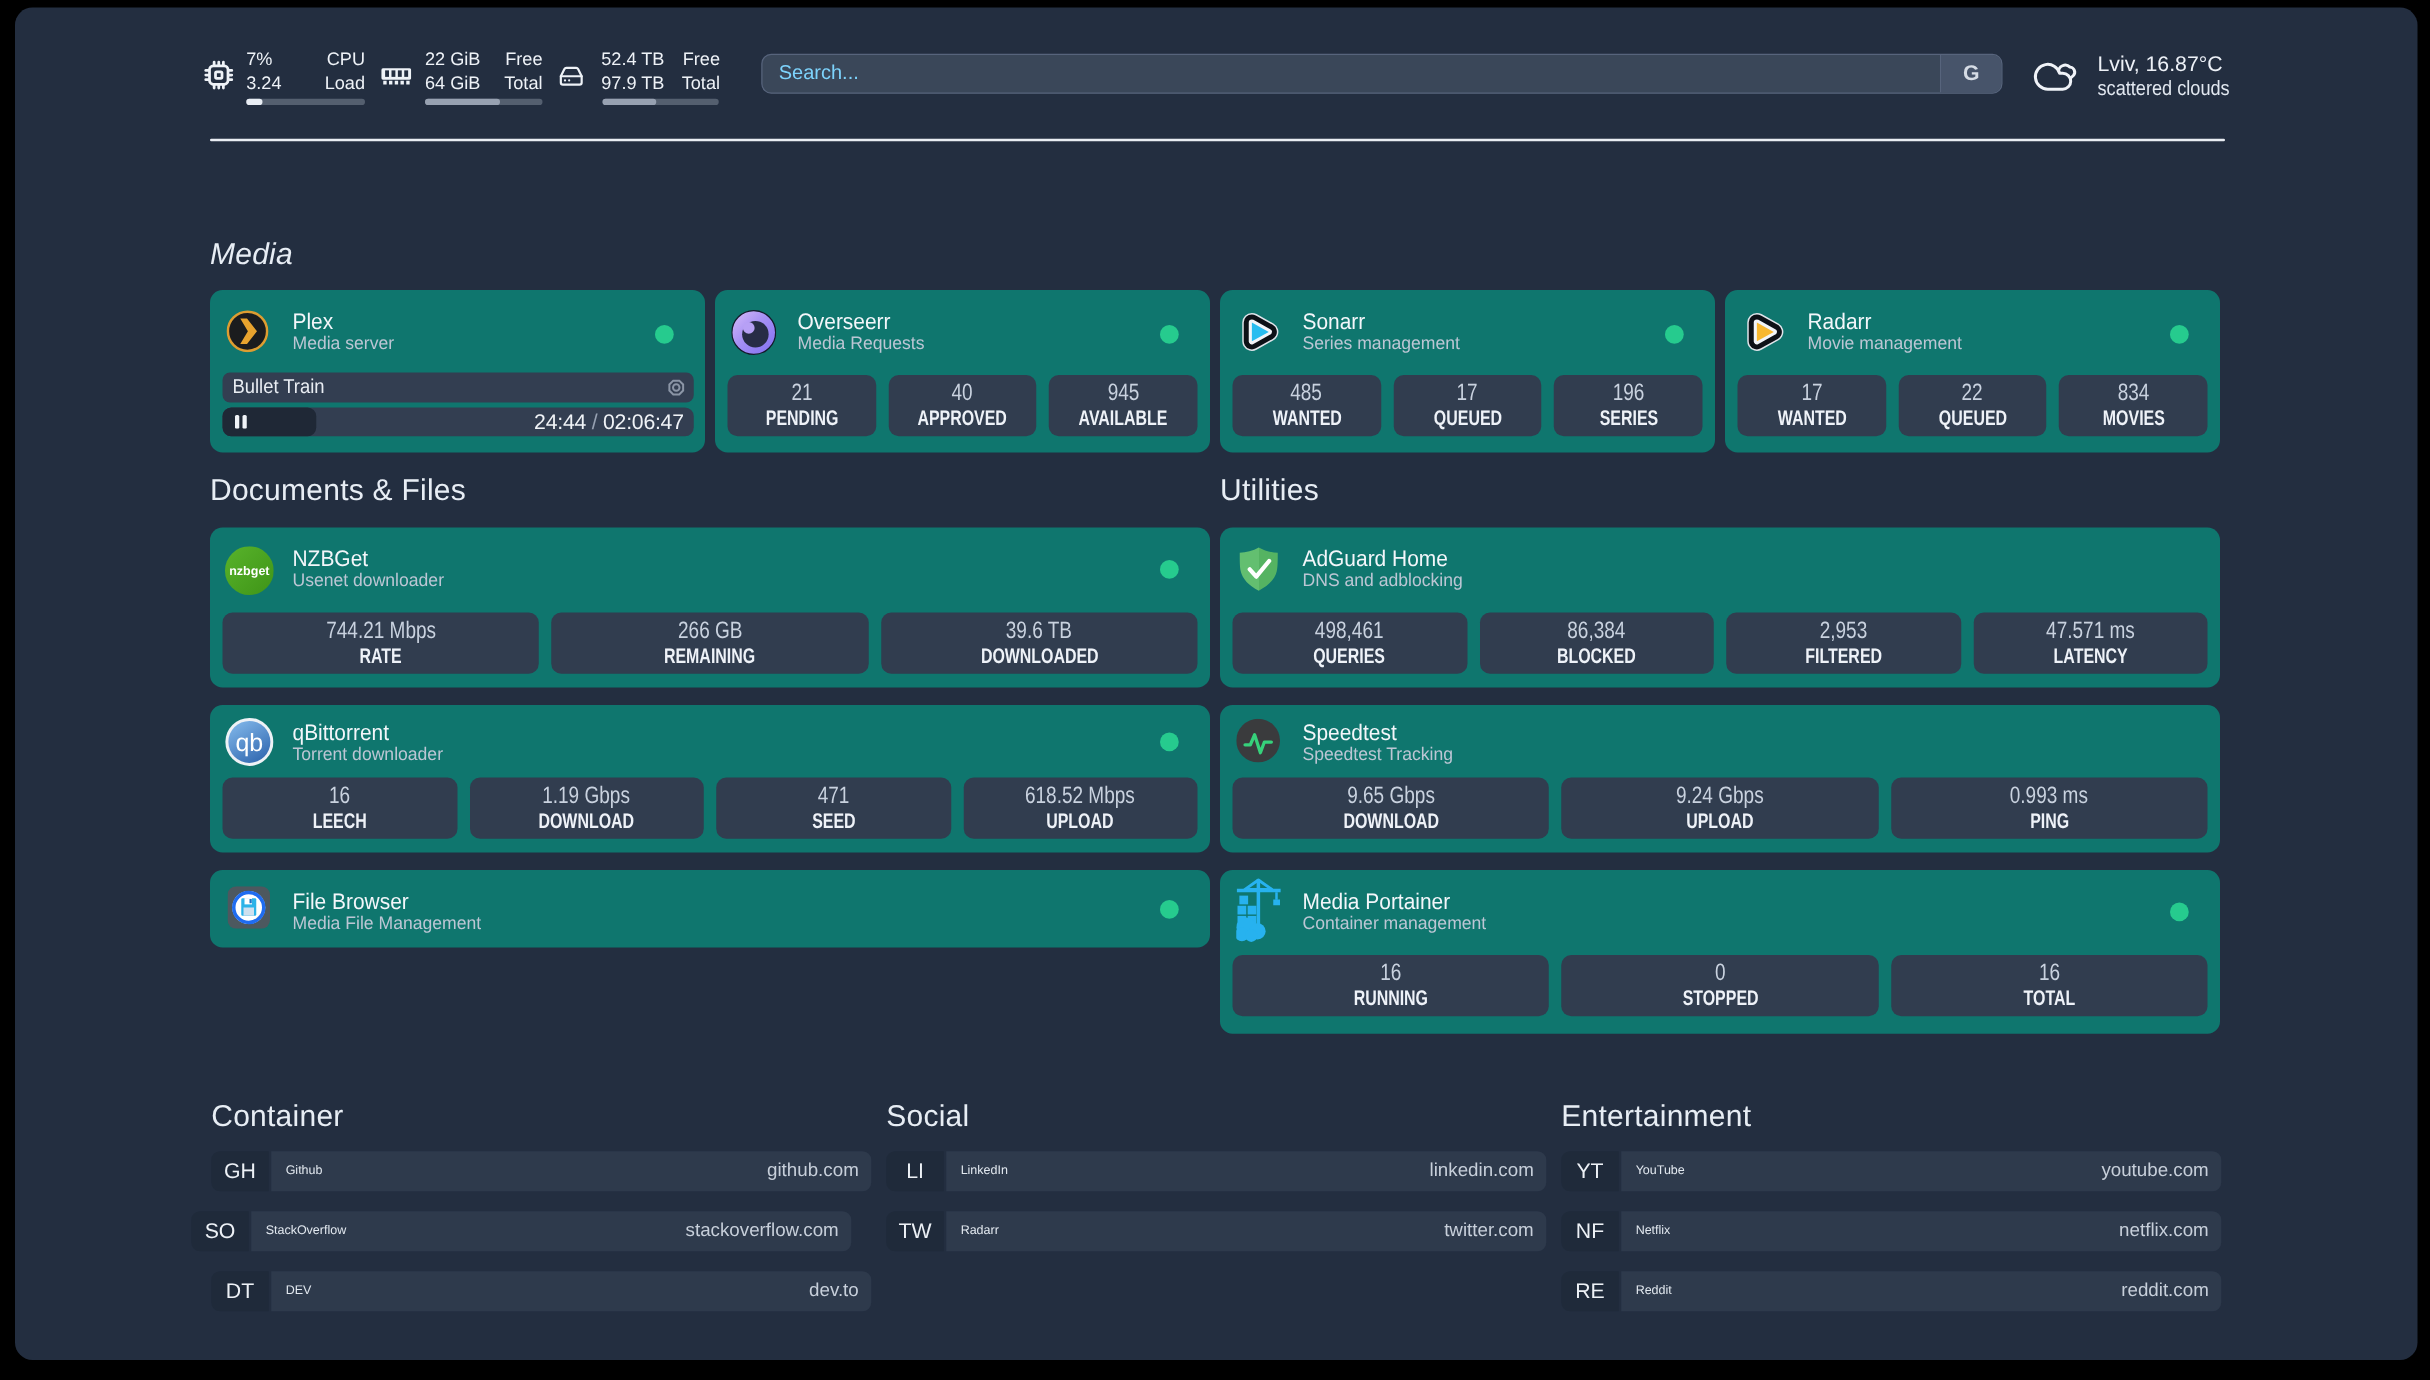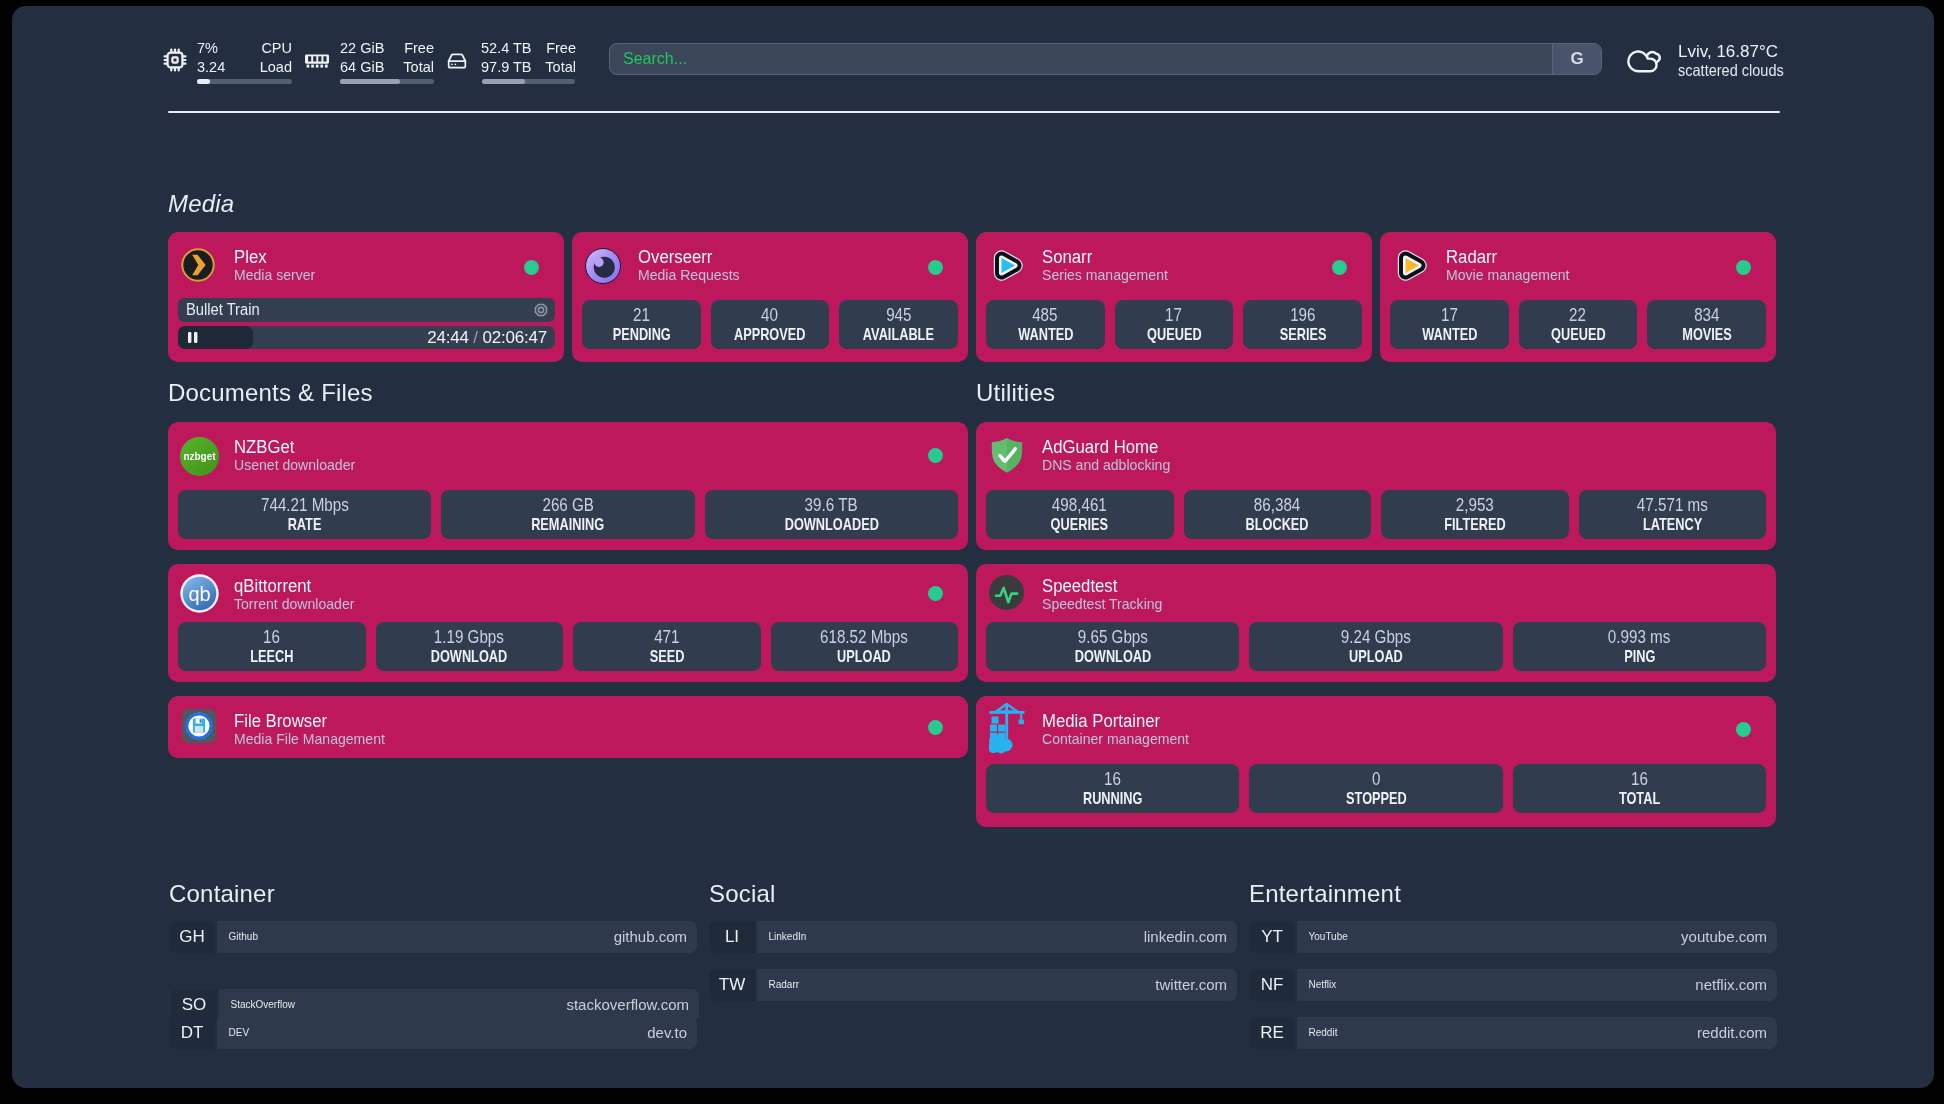--- a/index.html
+++ b/index.html
@@ -1,20 +1,20 @@
 <!DOCTYPE html>
 <html><head>
 <meta charset="utf-8">
 <style>
 html,body{margin:0;padding:0;background:#000;width:1944px;height:1104px;overflow:hidden;}
 body{font-family:"Liberation Sans", sans-serif;position:relative;}
 .page{position:absolute;left:12px;top:6px;width:1922px;height:1082px;background:#232e40;border-radius:14px;}
 .abs{position:absolute;}
 .h{position:absolute;font-size:24px;font-weight:500;color:#e7edf4;line-height:30px;letter-spacing:0.2px;}
-.card{position:absolute;background:#be185d;border-radius:10px;}
+.card{position:absolute;background:#0f766e;border-radius:10px;}
 .icon{position:absolute;left:12px;top:15px;width:38px;height:38px;}
 .t{position:absolute;left:66px;top:14px;font-size:18px;font-weight:500;color:#f3f6fa;line-height:22px;white-space:nowrap;transform:scaleX(0.93);transform-origin:0 0;}
 .s{position:absolute;left:66px;top:34px;font-size:14.5px;font-weight:400;color:#bcc6d4;line-height:19px;white-space:nowrap;transform:scaleX(0.97);transform-origin:0 0;}
 .dot{position:absolute;width:15px;height:15px;border-radius:50%;background:#26cb8e;right:25px;top:28px;}
 .stats{position:absolute;left:10px;right:10px;display:flex;gap:10px;}
 .box{flex:1;background:#313d4f;border-radius:8px;height:49px;display:flex;flex-direction:column;align-items:center;justify-content:center;}
 .num{font-size:19px;color:#c9d2df;line-height:21px;white-space:nowrap;transform:scaleX(0.8);}
 .lab{font-size:17px;font-weight:700;color:#eef2f8;line-height:19.5px;white-space:nowrap;transform:scaleX(0.75);}
 .res-txt{position:absolute;top:39px;font-size:14.5px;line-height:18.5px;color:#eef2f7;}
 .res-row{display:flex;justify-content:space-between;white-space:nowrap;}
@@ -106,21 +106,21 @@
   <div class="res-row">
       <span>97.9 TB</span>
       <span>Total</span>
     </div>
 </div>
 <div class="res-bar" style="left:482px;width:93px;">
     <div class="res-fill" style="width:43px;"></div>
   </div>
 
 <div class="abs" style="left:609px;top:43px;width:993px;height:32px;background:#3a4759;border:1px solid #57647c;border-radius:8px;box-sizing:border-box;">
-  <div style="position:absolute;left:13px;top:0;line-height:30px;font-size:16px;color:#22c55e;">Search...</div>
+  <div style="position:absolute;left:13px;top:0;line-height:30px;font-size:16px;color:#7dd3fc;">Search...</div>
   <div style="position:absolute;right:0;top:0;width:48px;height:30px;background:#47546a;border-left:1px solid #57647c;border-radius:0 7px 7px 0;display:flex;align-items:center;justify-content:center;font-size:17px;font-weight:700;color:#d6dce5;">G</div>
 </div>
 
 <svg class="abs" style="left:1625px;top:44px;" width="38" height="30" viewBox="0 0 38 30">
   <path d="M21.8 13.8 a5.4 5.4 0 0 1 9.2-4.1 a4 4 0 0 1 2.7 6.7 l-2.6 2.4" fill="#232e40" stroke="#f0f3f8" stroke-width="2.4" stroke-linecap="round" stroke-linejoin="round"></path>
   <path d="M25.2 27.3 H13.2 a9.9 9.9 0 1 1 9.5-12.7 h2.5 a6.35 6.35 0 1 1 0 12.7 Z" fill="#232e40" stroke="#f0f3f8" stroke-width="2.4" stroke-linecap="round" stroke-linejoin="round"></path>
 </svg>
 <div class="abs" style="left:1678px;top:42px;font-size:17px;line-height:19px;color:#edf1f7;white-space:nowrap;">Lviv, 16.87°C<br><span style="font-size:16.5px;color:#e2e8f0;display:inline-block;transform:scaleX(0.88);transform-origin:0 0;">scattered clouds</span></div>
 
 <div class="abs" style="left:168px;top:111px;width:1612px;height:2px;background:#e9edf3;border-radius:1px;"></div>
@@ -420,21 +420,21 @@
   </div>
 </div>
 
 <div class="bm-row" style="left:169px;top:921px;width:528px;">
     <div class="chip">GH</div>
     <div class="bar">
       <div class="bm-name">Github</div>
       <div class="bm-url">github.com</div>
     </div>
   </div>
-<div class="bm-row" style="left:171px;top:969px;width:528px;margin-top:20px;">
+<div class="bm-row" style="left:153px;top:969px;width:528px;">
     <div class="chip">SO</div>
     <div class="bar">
       <div class="bm-name">StackOverflow</div>
       <div class="bm-url">stackoverflow.com</div>
     </div>
   </div>
 <div class="bm-row" style="left:169px;top:1017px;width:528px;">
     <div class="chip">DT</div>
     <div class="bar">
       <div class="bm-name">DEV</div>

